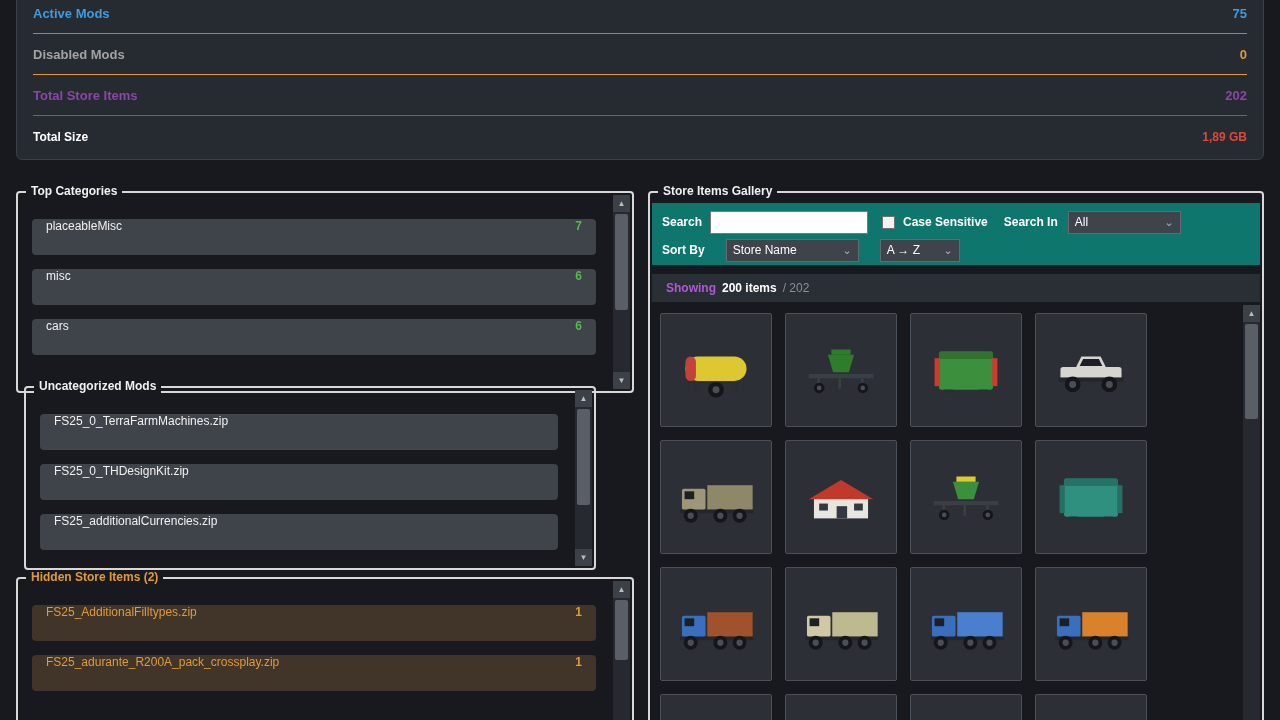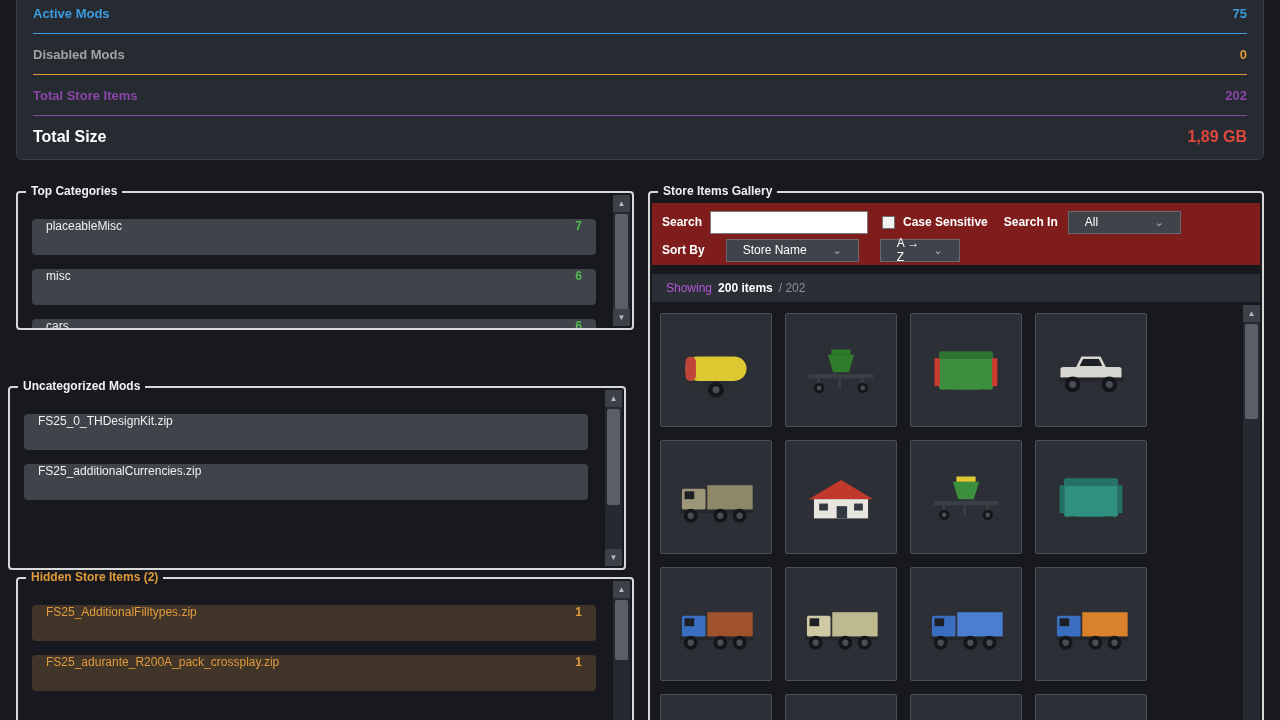--- a/index.html
+++ b/index.html
@@ -6,71 +6,71 @@
   html,body { width:1280px; height:720px; overflow:hidden; background:#17191e;
     font-family:"Liberation Sans", sans-serif; color:#e8e8e8; position:relative; }
 
   
   .stats-panel { position:absolute; left:16px; top:-14px; width:1248px; height:174px;
     background:#262a31; border:1px solid #3a3e46; border-radius:6px; padding:6px 16px 0; }
   .stat-row { height:41px; display:flex; align-items:center; justify-content:space-between;
     border-bottom:1px solid transparent; font-size:13px; }
   .stat-row .lbl { font-weight:600; }
   .stat-row .val { font-weight:700; }
-  .stat-row.total { border-bottom:none; font-size:16px; }
+  .stat-row.total { border-bottom:none; font-size:12px; }
   .stat-row.total .lbl { color:#ffffff; font-weight:700; }
   .stat-row.total .val { color:#e0483c; font-weight:700; }
 
   
   .groupbox { position:absolute; border:2px solid #d8d8d8; border-radius:4px; }
   .groupbox > .gb-label { position:absolute; top:-9px; left:8px; background:#17191e;
     padding:0 5px; font-size:12px; font-weight:700; color:#f0f0f0; white-space:nowrap; }
   .groupbox.orange > .gb-label { color:#e09a3c; }
 
-  #box-top-categories   { left:16px; top:191px; width:618px; height:139px; }
-  #box-uncategorized    { left:8px; top:386px; width:618px; height:184px; }
+  #box-top-categories   { left:16px; top:191px; width:618px; height:202px; }
+  #box-uncategorized    { left:24px; top:386px; width:572px; height:184px; }
   #box-hidden           { left:16px; top:577px; width:618px; height:200px; }
 
   .list-area { position:absolute; left:0; top:0; right:0; bottom:0; padding:26px 36px 0 14px; overflow:hidden; }
   .list-row { height:36px; margin-bottom:14px; background:#3f434a; border-radius:4px;
     display:flex; align-items:flex-start; padding:0 14px; font-size:12px; color:#f0f0f0; }
   .list-row .count { margin-left:auto; font-weight:700; color:#55b94f; }
   #box-hidden .list-row { background:#413529; color:#e09a3c; }
   #box-hidden .list-row .count { color:#e09a3c; }
 
   
   .vscroll { position:absolute; top:2px; right:2px; bottom:2px; width:17px; background:#26292f; }
   .vscroll .sbtn { position:absolute; left:0; right:0; height:17px; background:#3c4047;
     display:flex; align-items:center; justify-content:center; font-size:8px; color:#b8bcc2; }
   .vscroll .sbtn.up { top:0; } .vscroll .sbtn.down { bottom:0; }
   .vscroll .thumb { position:absolute; left:2px; right:2px; background:#5a5f67; border-radius:2px; }
   .thumb.t1 { top:19px; height:96px; }
   .thumb.t2 { top:19px; height:60px; }
 
   
   #box-gallery { left:648px; top:191px; width:616px; height:640px; }
-  .controls { position:absolute; left:2px; right:2px; top:10px; height:62px; background:#7f1d1d; }
+  .controls { position:absolute; left:2px; right:2px; top:10px; height:62px; background:#0f766e; }
   .ctl-row { display:flex; align-items:center; padding:0 10px; gap:8px; }
   .ctl-row.a { height:32px; padding-top:6px; }
   .ctl-row.b { height:30px;gap:21px; }
   .ctl-label { font-size:12px; font-weight:700; color:#ffffff; white-space:nowrap; }
   .search-input { width:158px; height:23px; background:#ffffff; border:1px solid #7a7a7a;
     font-size:12px; color:#111; padding:0 5px; font-family:"Liberation Sans",sans-serif; }
   .checkbox { width:13px; height:13px; background:#f2f2f2; border:1px solid #707070; margin-left:6px; }
   .dropdown { height:23px; background:#3f434a; border:1px solid #656a72; color:#fff; font-size:12px;
-    padding:0 16px; display:flex; align-items:center; justify-content:space-between; gap:6px; }
+    padding:0 6px; display:flex; align-items:center; justify-content:space-between; gap:6px; }
   .dropdown .chev { color:#aab0b8; font-size:11px; line-height:1; }
   .dd-all { width:113px; margin-left:2px; }
   .dd-sort { width:133px; }
   .dd-dir { width:80px; }
   .gap-l { margin-left:8px; }
 
   .showing-bar { position:absolute; left:2px; right:2px; top:81px; height:28px; background:#2a2e35;
     display:flex; align-items:center; gap:6px; padding:0 14px; font-size:12px; }
-  .showing-bar .sh-label { color:#b257d6; font-weight:400;text-align:right; }
+  .showing-bar .sh-label { color:#b257d6; font-weight:700;text-align:right; }
   .showing-bar .sh-count { color:#ffffff; font-weight:700; }
   .showing-bar .sh-total { color:#8a8f98; }
 
   .grid-wrap { position:absolute; left:2px; top:112px; right:21px; bottom:2px; overflow:hidden;
     padding:8px 0 0 8px; display:grid; grid-template-columns:repeat(4,112px); gap:13px;
     grid-auto-rows:114px; align-content:start; }
   .tile { width:112px; height:114px; background:#2c2f36; border:1px solid #4b4f57; border-radius:2px;
     display:flex; align-items:center; justify-content:center; }
   .tile svg { width:96px; height:66px; display:block; }
   #gallery-scroll { top:112px; }
@@ -129,20 +129,23 @@
     <div class="sbtn down">
         <span>▼</span>
       </div>
   </div>
 </div>
 
 <div class="groupbox" id="box-uncategorized">
   <span class="gb-label">Uncategorized Mods</span>
   <div class="list-area">
 
+      <div class="list-row">
+        <span>FS25_0_TerraFarmMachines.zip</span>
+      </div>
 
       <div class="list-row">
         <span>FS25_0_THDesignKit.zip</span>
       </div>
 
       <div class="list-row">
         <span>FS25_additionalCurrencies.zip</span>
       </div>
     </div>
   <div class="vscroll">

